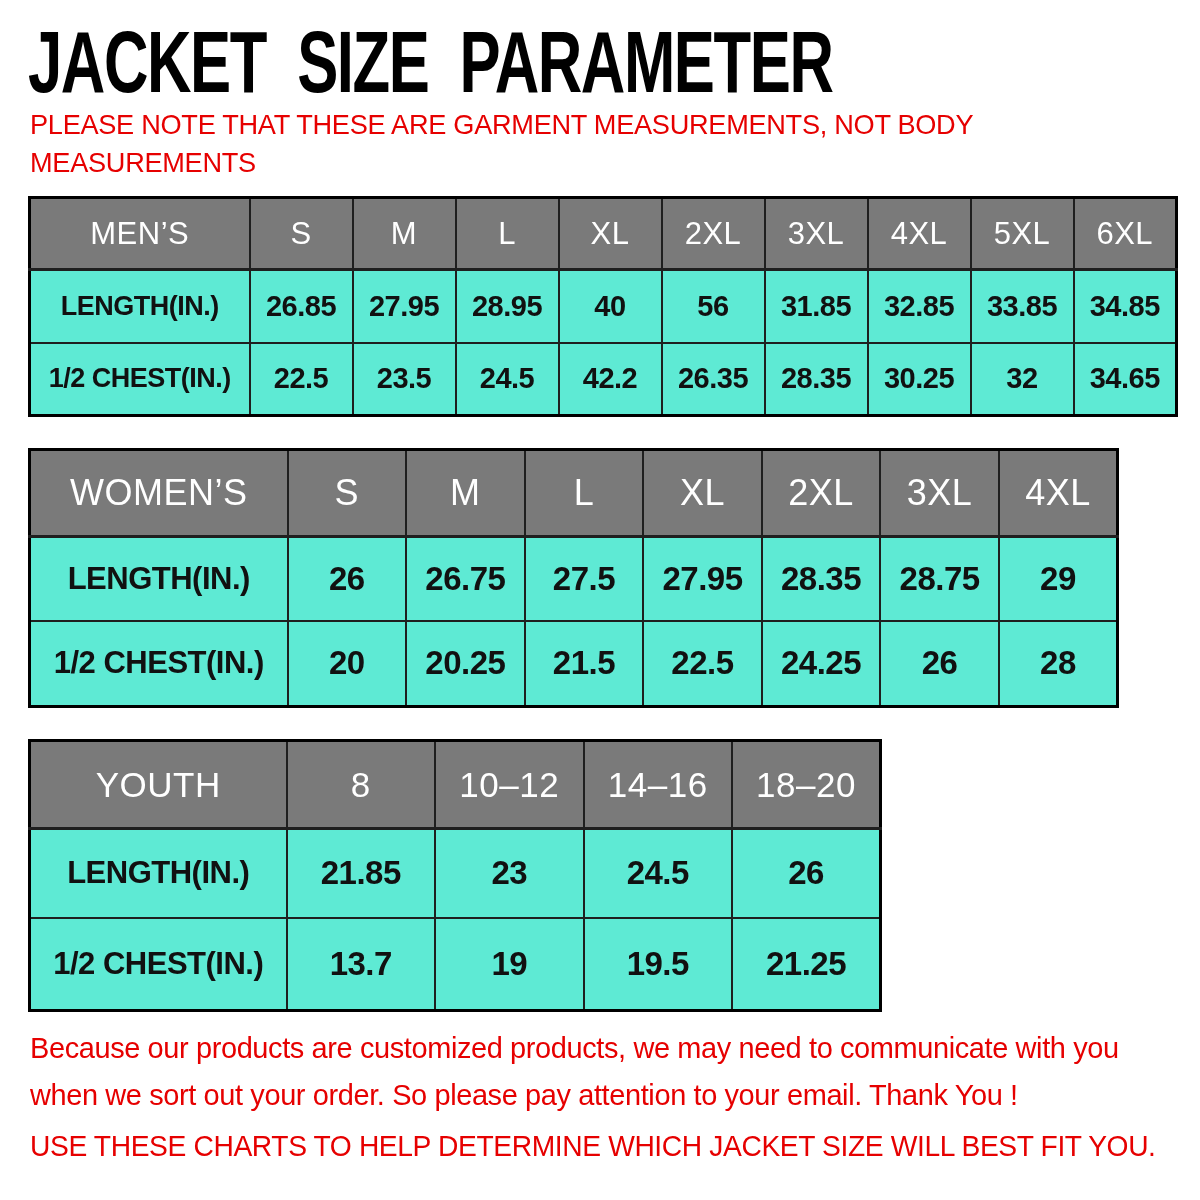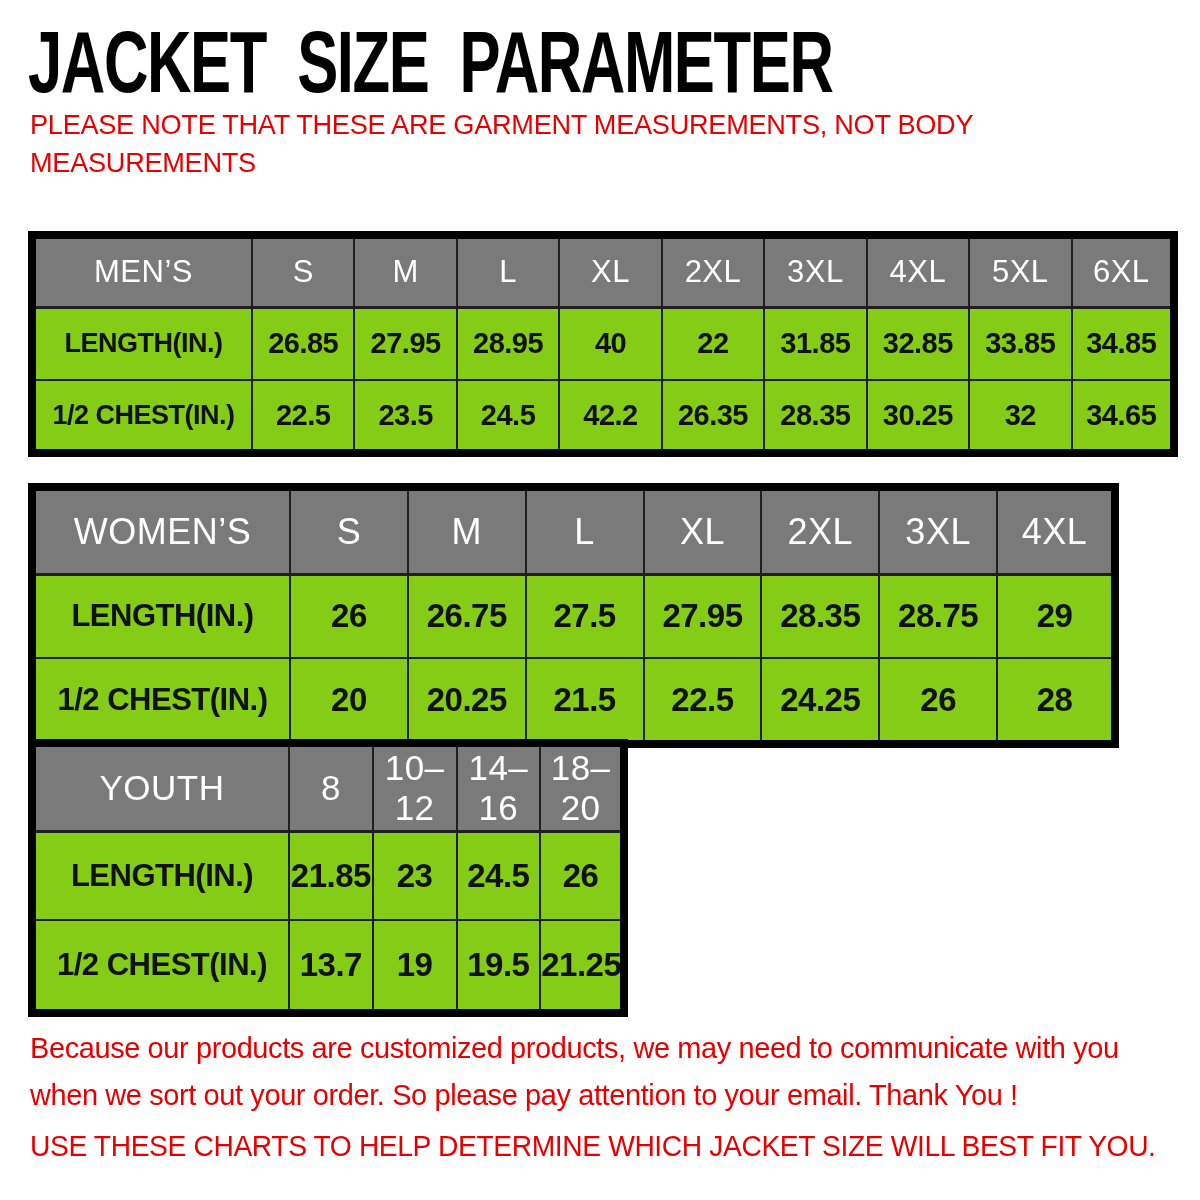--- a/index.html
+++ b/index.html
@@ -39,23 +39,22 @@
     letter-spacing: -0.3px;
     transform: scaleX(0.97);
     transform-origin: left top;
   }
   
   table.size-table {
     position: absolute;
     left: 28px;
     border-collapse: collapse;
     table-layout: fixed;
-    background: #84cc16;
-    border: 8px solid #000000;
-    margin-top: 35px;
+    background: #5eead4;
+    border: 3px solid #000000;
   }
   table.size-table th, table.size-table td {
     border: 2px solid #1f1f1f;
     text-align: center;
     vertical-align: middle;
     padding: 0;
   }
   table.size-table thead th {
     background: #7a7a7a;
     color: #ffffff;
@@ -82,21 +81,21 @@
   .t-mens tbody td { font-size: 29px; }
   
   .t-womens { top: 448px; width: 1091px; }
   .t-womens thead tr { height: 87px; }
   .t-womens tbody tr:nth-child(1) { height: 84px; }
   .t-womens tbody tr:nth-child(2) { height: 86px; }
   .t-womens thead th { font-size: 36px; }
   .t-womens tbody th.label-col { font-size: 31px; }
   .t-womens tbody td { font-size: 33px; }
   
-  .t-youth { top: 704px; width: 600px; }
+  .t-youth { top: 739px; width: 854px; }
   .t-youth thead tr { height: 88px; }
   .t-youth tbody tr:nth-child(1) { height: 89px; }
   .t-youth tbody tr:nth-child(2) { height: 93px; }
   .t-youth thead th { font-size: 35px; }
   .t-youth tbody th.label-col { font-size: 31px; }
   .t-youth tbody td { font-size: 33px; }
   
   .footer-para {
     position: absolute;
     left: 30px;
@@ -162,21 +161,21 @@
           <th>6XL</th>
         </tr>
       </thead>
       <tbody>
         <tr>
           <th class="label-col">LENGTH(IN.)</th>
           <td>26.85</td>
           <td>27.95</td>
           <td>28.95</td>
           <td>40</td>
-          <td>22</td>
+          <td>56</td>
           <td>31.85</td>
           <td>32.85</td>
           <td>33.85</td>
           <td>34.85</td>
         </tr>
         <tr>
           <th class="label-col">1/2 CHEST(IN.)</th>
           <td>22.5</td>
           <td>23.5</td>
           <td>24.5</td>

